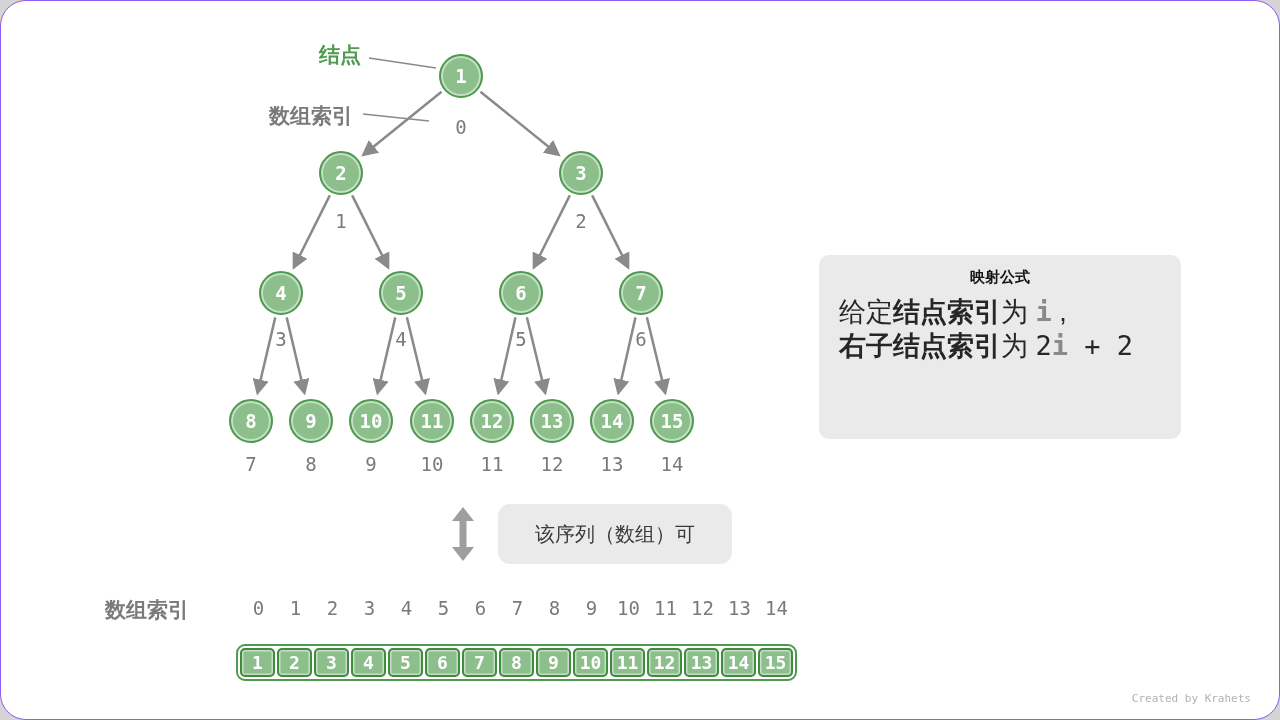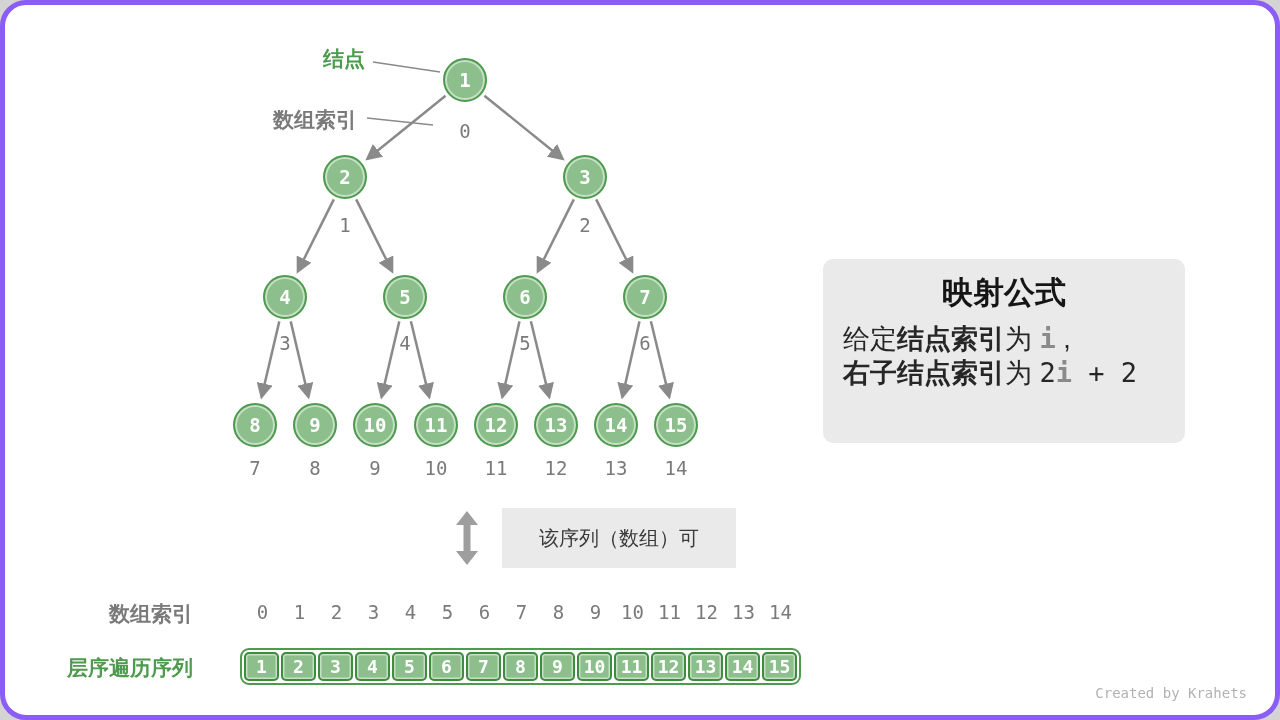--- a/index.html
+++ b/index.html
@@ -6,21 +6,21 @@
   html,body { width:1280px; height:720px; }
   body {
     background:#d4d4d4;
     font-family:"Liberation Sans","DejaVu Sans",sans-serif;
     position:relative; overflow:hidden;
   }
   .card {
     position:absolute; inset:0;
     background:#ffffff;
     border-radius:26px;
-    border:5px solid #8b5cf6;
+    border:1px solid #8b5cf6;
   }
   #diagram-svg { position:absolute; inset:0; width:1280px; height:720px; pointer-events:none; }
   .ptr-line { stroke:var(--arrow,#8a8a8a); stroke-width:1.6; }
   .tree-edge { stroke:var(--arrow,#8a8a8a); stroke-width:2.5; }
   .dbl-arrow { fill:var(--arrow-bold,#9e9e9e); }
 
   .pointer-label { position:absolute; font-weight:bold; font-size:21px; }
   #node-pointer { left:318px; top:40px; color:var(--green-accent,#4e9a4e); }
   #arrayidx-pointer { left:268px; top:101px; color:var(--muted-text,#7a7a7a); }
 
@@ -37,31 +37,31 @@
     position:absolute; width:40px; text-align:center;
     color:var(--muted-text,#7a7a7a);
     font-family:"DejaVu Sans Mono",monospace; font-size:19px;
   }
 
   .formula-box {
     position:absolute; left:818px; top:254px; width:362px; height:184px;
     background:var(--panel-bg,#eaeaea); border-radius:10px;
     padding:13px 20px 0 20px;
   }
-  .formula-title { text-align:center; font-size:31px; font-weight:bold; color:#151515; margin-bottom:8px; }
+  .formula-title { text-align:center; font-size:15px; font-weight:bold; color:#151515; margin-bottom:8px; }
   .f-line { font-size:27px; color:#262626; line-height:34px; white-space:pre; }
   #formula-lines .f-line:nth-child(3) { margin-left:44px; }
   .seg-n { }
   .seg-b { font-weight:bold; }
   .seg-m { font-family:"DejaVu Sans Mono",monospace; }
   .seg-v { font-family:"DejaVu Sans Mono",monospace; color:#8a8a8a; font-weight:bold; }
 
   .note-box {
     position:absolute; left:497px; top:503px; width:234px; height:60px;
-    background:var(--panel-bg,#eaeaea); border-radius:0;
+    background:var(--panel-bg,#eaeaea); border-radius:12px;
     display:flex; flex-direction:column; justify-content:center; align-items:center;
     font-size:20px; color:#3a3a3a; line-height:27px;text-align:center;
   }
 
   .bottom-label { position:absolute; left:0; width:188px; text-align:right; font-weight:bold; font-size:21px; }
   #label-array-index { top:595px; color:var(--muted-text,#7a7a7a); }
   #label-sequence { top:649px; color:var(--green-accent,#4e9a4e); }
 
   #index-row {
     position:absolute; left:239px; top:596px;
@@ -85,21 +85,21 @@
     border-radius:5px;
     box-shadow: inset 0 0 0 1.5px rgba(255,255,255,0.5);
     color:#fff; font-weight:bold;
     font-family:"DejaVu Sans Mono",monospace; font-size:18px;
     display:flex; align-items:center; justify-content:center;
   }
 
   .watermark {
     position:absolute; right:28px; bottom:14px;
     font-family:"DejaVu Sans Mono",monospace;
-    font-size:14px; color:#b2b2b2;
+    font-size:11px; color:#b2b2b2;
   }
 </style>
 </head>
 <body>
 
 <div class="card">
 
   <svg id="diagram-svg">
     <defs>
       <marker id="ah" viewBox="0 0 10 10" refX="7" refY="5" markerWidth="6.5" markerHeight="6.5" orient="auto">
@@ -185,21 +185,20 @@
       <div class="idx-cell">7</div>
       <div class="idx-cell">8</div>
       <div class="idx-cell">9</div>
       <div class="idx-cell">10</div>
       <div class="idx-cell">11</div>
       <div class="idx-cell">12</div>
       <div class="idx-cell">13</div>
       <div class="idx-cell">14</div>
     </div>
 
-  <div class="bottom-label" id="label-sequence">层序遍历序列</div>
   <div id="sequence-row">
       <div class="seq-cell">1</div>
       <div class="seq-cell">2</div>
       <div class="seq-cell">3</div>
       <div class="seq-cell">4</div>
       <div class="seq-cell">5</div>
       <div class="seq-cell">6</div>
       <div class="seq-cell">7</div>
       <div class="seq-cell">8</div>
       <div class="seq-cell">9</div>

